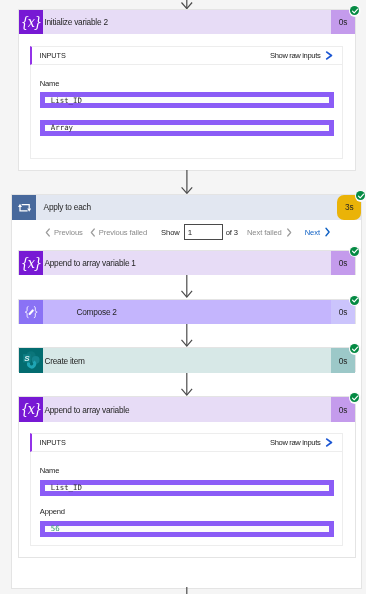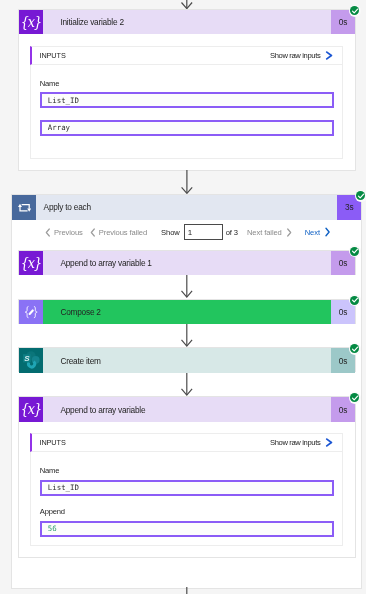--- a/index.html
+++ b/index.html
@@ -13,39 +13,39 @@
 
   
   .conn{position:absolute;}
   .conn svg{display:block;overflow:visible;}
 
   
   .card{position:absolute;background:#fff;border:1px solid #e4e4e4;box-sizing:border-box;}
   .cardhead{display:flex;align-items:stretch;height:24.4px;position:relative;}
   .cardicon{width:24.4px;height:24.4px;flex:0 0 24.4px;display:flex;align-items:center;justify-content:center;overflow:hidden;}
   .cardicon svg{display:block;}
-  .cardtitle{flex:1 1 auto;display:flex;align-items:center;padding-left:17px;font-size:8.3px;letter-spacing:-0.23px;color:#242424;}
+  .cardtitle{flex:1 1 auto;display:flex;align-items:center;padding-left:1px;font-size:8.3px;letter-spacing:-0.23px;color:#242424;}
   .cardtime{flex:0 0 24px;display:flex;align-items:center;justify-content:center;font-size:8.3px;letter-spacing:-0.1px;color:#242424;}
   .badge{position:absolute;width:12px;height:12px;border-radius:50%;background:#fafafa;
          display:flex;align-items:center;justify-content:center;right:-5.5px;top:-5.5px;}
   .badge .dot{width:9px;height:9px;border-radius:50%;background:#048a43;display:flex;align-items:center;justify-content:center;}
   .badge svg{display:block;}
 
   
   .panel{position:absolute;background:#fff;box-sizing:border-box;
          border:1px solid #ededed;border-top:none;}
   .panelhead{display:flex;align-items:center;justify-content:space-between;height:19px;box-sizing:border-box;
              border:1px solid #ededed;border-left:2.6px solid #9333e8;
              margin-left:-1px;margin-right:-1px;padding:0 8.8px 0 7.2px;}
   .panelhead .lbl{font-size:7.3px;color:#242424;letter-spacing:-0.1px;}
   .panelhead .raw{display:flex;align-items:center;font-size:7.6px;letter-spacing:-0.35px;color:#242424;}
   .panelhead .raw svg{margin-left:4.2px;display:block;}
   .panelbody{padding:14.2px 8px 0 8.5px;}
   .fieldlabel{font-size:7.6px;line-height:9px;letter-spacing:-0.2px;color:#242424;margin-bottom:4.6px;}
-  .fieldbox{border:2px solid #8b5cf6;background:#fcfcfc;height:16px;display:flex;align-items:center;padding-left:6px;
+  .fieldbox{border:5px solid #8b5cf6;background:#fcfcfc;height:16px;display:flex;align-items:center;padding-left:6px;
     box-sizing:border-box;font-family:"DejaVu Sans Mono",monospace;font-size:7.4px;color:#2b2b2b;}
   .fieldbox.num{color:#309e6f;}
   .fgap{height:11.2px;}
 
   
   .loop{position:absolute;background:#fff;border:1px solid #e4e4e4;box-sizing:border-box;}
   .looppager{display:flex;align-items:center;position:absolute;left:0;top:25px;height:24px;
              padding-left:33px;font-size:7.6px;letter-spacing:-0.1px;color:#8a8a8a;}
   .pgitem{display:flex;align-items:center;white-space:nowrap;}
   .pgitem svg{display:block;}
@@ -113,21 +113,21 @@
     <div class="cardhead" style="background:#e2e7f1;">
       <div class="cardicon" style="background:#48699c;">
         <svg width="13.4" height="9.4" viewBox="0 0 13.4 9.4">
           <path d="M3.6 1.6 L11.2 1.6 L11.2 5.8" stroke="#fff" stroke-width="1.25" fill="none"></path>
           <path d="M9.2 5.4 L13.2 5.4 L11.2 8.7 Z" fill="#fff"></path>
           <path d="M9.6 7.9 L2.0 7.9 L2.0 3.7" stroke="#fff" stroke-width="1.25" fill="none"></path>
           <path d="M0.0 4.1 L4.0 4.1 L2.0 0.8 Z" fill="#fff"></path>
         </svg>
       </div>
       <div class="cardtitle" style="padding-left:7.2px;">Apply to each</div>
-      <div class="cardtime" style="background:#8b5cf6;">3s</div>
+      <div class="cardtime" style="background:#eab308;border-radius:7px;">3s</div>
       <div class="badge">
         <span class="dot">
             <svg width="8" height="8" viewBox="0 0 8 8">
               <path d="M1.5 4.1 L3.2 5.8 L6.6 2.2" stroke="#fff" stroke-width="1.2" fill="none" stroke-linecap="round" stroke-linejoin="round"></path>
             </svg>
           </span>
       </div>
     </div>
 
     <div class="looppager">
@@ -178,21 +178,21 @@
     </div>
 
     <div class="conn" style="left:169px;top:80px;">
       <svg width="13" height="23" viewBox="0 0 13 23">
         <path d="M5.8 0 L5.8 21.8" stroke="#4b4b4b" stroke-width="1.2" fill="none"></path>
         <path d="M0.5 15.9 L5.8 22.1 L11.1 15.9" stroke="#4b4b4b" stroke-width="1.2" fill="none"></path>
       </svg>
     </div>
 
     <div class="card" style="left:6px;top:103.8px;width:338px;height:25px;">
-      <div class="cardhead" style="background:#22c55e;">
+      <div class="cardhead" style="background:#c4b5fd;gap:32px;">
         <div class="cardicon" style="background:#8a72f5;">
           <svg width="25" height="25" viewBox="0 0 25 25">
             <path d="M9.3 6.3 C7.9 6.3 8.3 8.7 8.3 10.2 C8.3 11.3 7.5 12.0 6.4 12.1 C7.5 12.2 8.3 12.9 8.3 14.0 C8.3 15.5 7.9 17.9 9.3 17.9" stroke="#fff" stroke-width="0.9" fill="none" stroke-linecap="round"></path>
             <path d="M15.7 6.3 C17.1 6.3 16.7 8.7 16.7 10.2 C16.7 11.3 17.5 12.0 18.6 12.1 C17.5 12.2 16.7 12.9 16.7 14.0 C16.7 15.5 17.1 17.9 15.7 17.9" stroke="#fff" stroke-width="0.9" fill="none" stroke-linecap="round"></path>
             <path d="M10.9 14.0 L14.1 10.4" stroke="#fff" stroke-width="2.2" stroke-linecap="round" fill="none"></path>
           </svg>
         </div>
         <div class="cardtitle">Compose 2</div>
         <div class="cardtime" style="background:#cbc4fc;">0s</div>
         <div class="badge">

